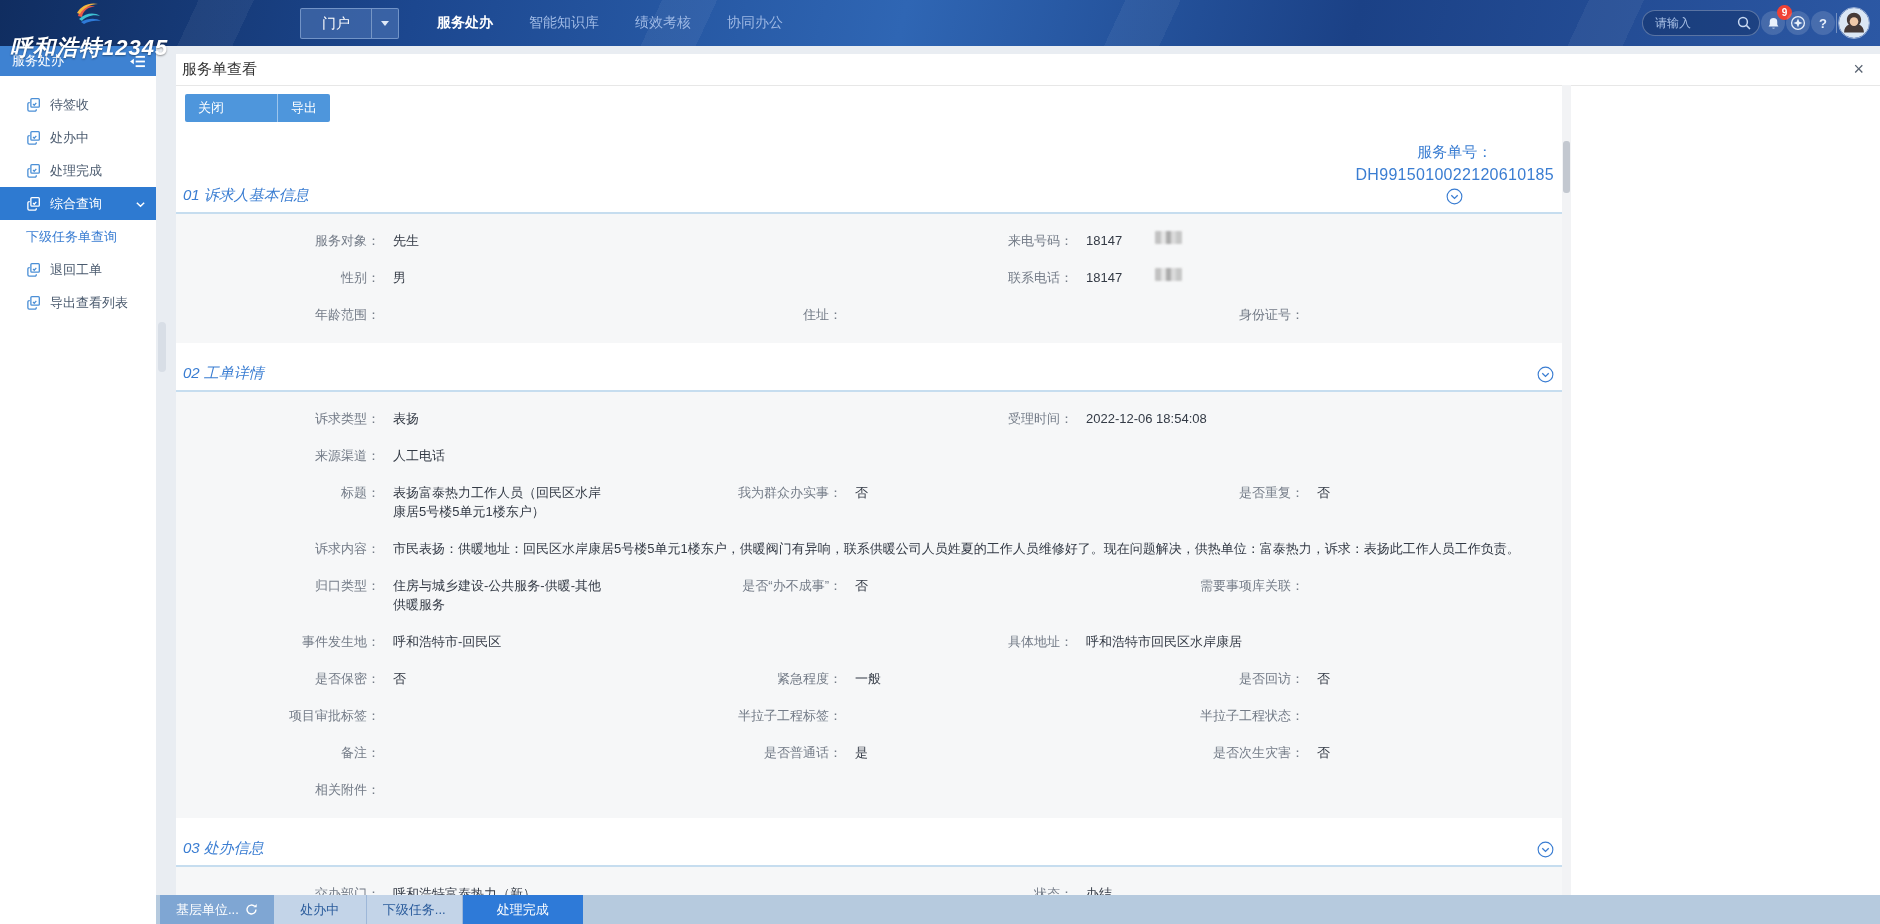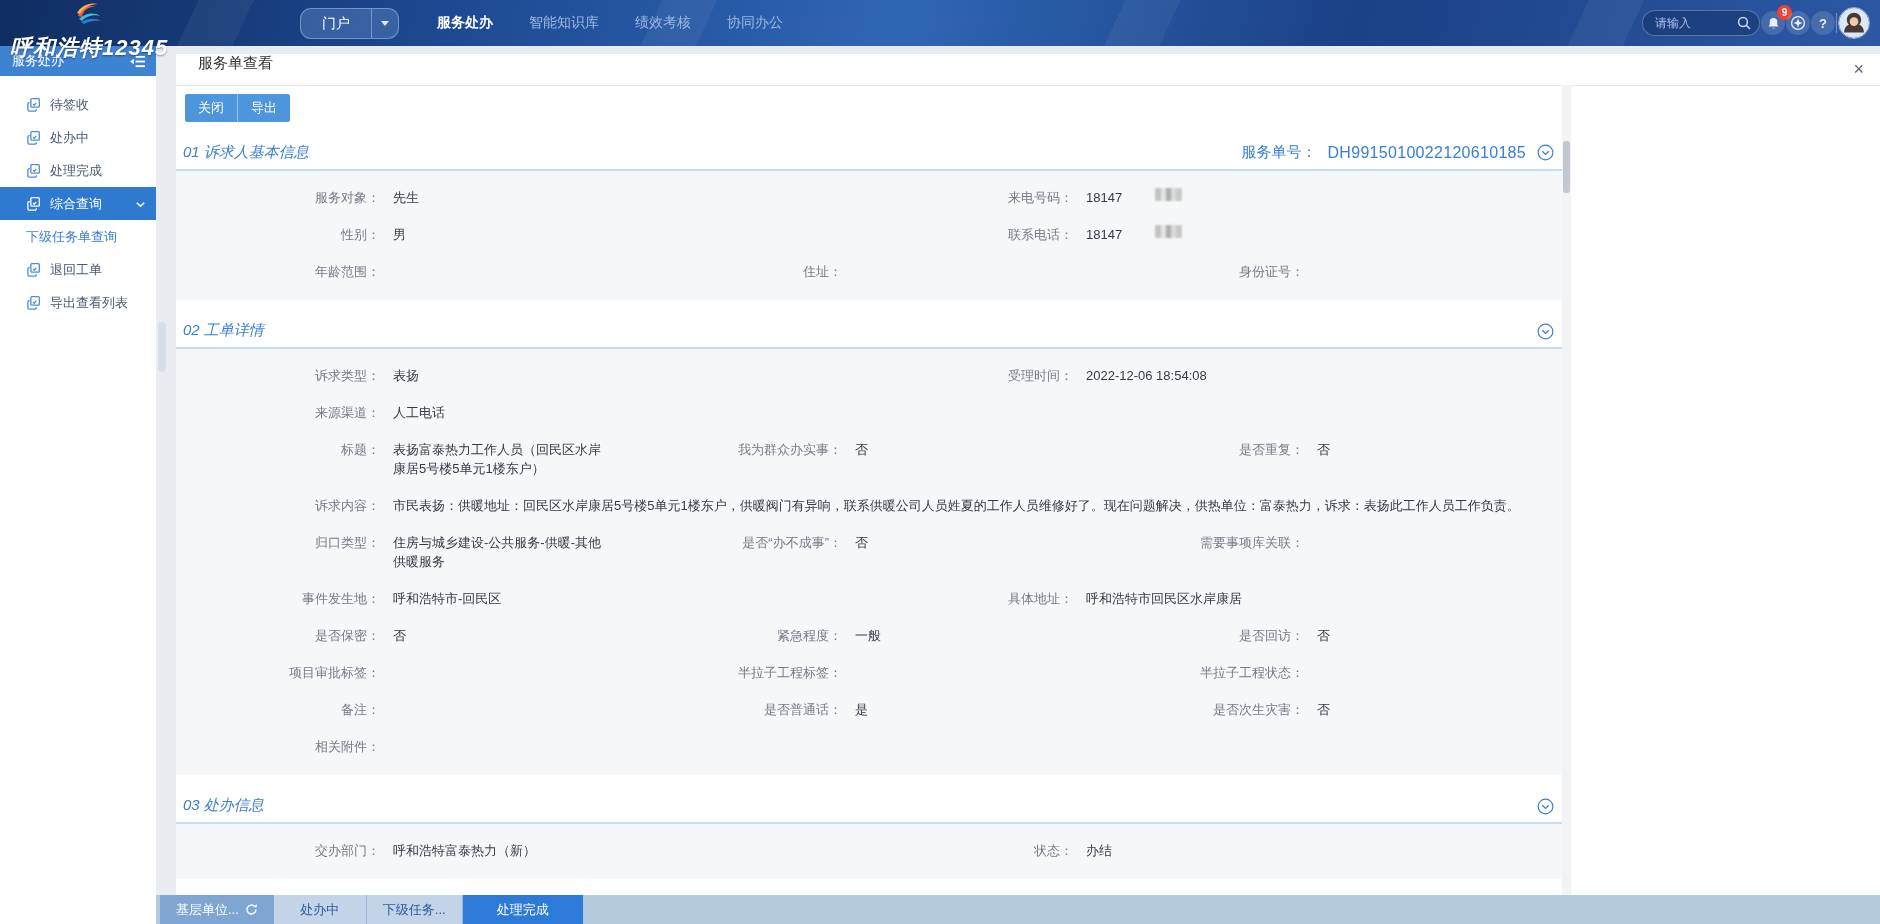--- a/index.html
+++ b/index.html
@@ -11,21 +11,21 @@
   
   .navbar{position:absolute;left:0;top:0;width:100%;height:46px;
     background:linear-gradient(104deg,#102d60 0%,#1c478f 22%,#2f66b4 48%,#1b4186 72%,#2c58a4 100%);
     z-index:30;}
   .navbar::after{content:"";position:absolute;inset:0;
     background:repeating-linear-gradient(115deg,rgba(255,255,255,0) 0 180px,rgba(255,255,255,.05) 180px 230px,rgba(255,255,255,0) 230px 420px);
     pointer-events:none;}
   .logo{position:absolute;left:10px;top:0;height:46px;display:flex;align-items:center;gap:7px;z-index:2;flex-direction:column;}
   .logo-text{color:#fff;font-size:22px;font-weight:bold;font-style:italic;letter-spacing:1px;text-shadow:0 1px 2px rgba(0,0,0,.4);}
   .portal-btn{position:absolute;left:300px;top:8px;height:29px;width:97px;display:flex;z-index:2;
-    background:rgba(82,122,186,.55);border:1px solid rgba(140,170,215,.7);border-radius:11px;color:#fff;}
+    background:rgba(82,122,186,.55);border:1px solid rgba(140,170,215,.7);border-radius:2px;color:#fff;}
   .portal-label{flex:1;display:flex;align-items:center;justify-content:center;font-size:14px;}
   .portal-arrow{width:26px;display:flex;align-items:center;justify-content:center;border-left:1px solid rgba(160,185,220,.6);}
   .caret{width:0;height:0;border-left:4px solid transparent;border-right:4px solid transparent;border-top:5px solid #dfe9f7;}
   .nav-menu{position:absolute;left:437px;top:0;height:46px;display:flex;gap:36px;align-items:center;z-index:2;}
   .nav-item{font-size:14px;color:#9db8e4;cursor:pointer;white-space:nowrap;}
   .nav-item.active{color:#ffffff;font-weight:bold;}
   .nav-right{position:absolute;right:0;top:0;height:46px;display:flex;align-items:center;gap:1px;padding-right:10px;z-index:2;}
   .search-box{position:relative;width:118px;height:26px;}
   .search-box input{width:100%;height:100%;box-sizing:border-box;border-radius:13px;border:1px solid rgba(255,255,255,.28);
     background:rgba(8,34,80,.35);color:#dce8fa;font-size:12px;padding:0 28px 0 12px;outline:none;}
@@ -45,34 +45,34 @@
   .side-items{padding-top:12px;}
   .side-item{height:33px;display:flex;align-items:center;gap:9px;padding-left:26px;color:#4a5a6e;cursor:pointer;position:relative;}
   .side-item .itm-icon{width:15px;height:15px;color:#4b8fd6;flex:none;display:flex;}
   .side-item.active{background:#2e7ad1;color:#fff;}
   .side-item.active .itm-icon{color:#fff;}
   .side-item .chev{position:absolute;right:10px;top:11px;width:11px;height:11px;}
   .side-item.sub{color:#3a7dd2;}
   .side-scroll-thumb{position:absolute;left:158px;top:322px;width:8px;height:50px;background:#d8dee6;border-radius:4px;z-index:5;}
   
   .panel{position:absolute;left:176px;top:54px;right:0;bottom:29px;background:#fff;overflow:hidden;z-index:10;}
-  .panel-title{height:31px;border-bottom:1px solid #e7e7e7;display:flex;padding-left:22px;
+  .panel-title{height:31px;border-bottom:1px solid #e7e7e7;display:flex;align-items:center;padding-left:6px;
     font-size:15px;color:#333;position:relative;}
   .close-x{position:absolute;right:16px;top:5px;font-size:18px;color:#5a6472;cursor:pointer;line-height:20px;}
-  .toolbar{margin:8px 0 0 9px;display:inline-flex;background:#4e96dc;border-radius:2px;overflow:hidden;}
+  .toolbar{margin:8px 0 0 9px;display:inline-flex;background:#4e96dc;border-radius:2px;overflow:hidden;gap:40px;}
   .tb-btn{padding:5px 13px;color:#fff;font-size:13px;cursor:pointer;}
   .tb-btn + .tb-btn{border-left:1px solid rgba(255,255,255,.45);}
   .panel-inner{width:1386px;position:relative;}
   .vscroll{position:absolute;left:1386px;top:31px;bottom:0;width:9px;background:#f2f3f5;z-index:3;}
   .vscroll .thumb{position:absolute;top:56px;left:1px;width:7px;height:52px;background:#c3c8d0;border-radius:3px;}
   
   .sec-head{display:flex;justify-content:space-between;align-items:flex-end;
     padding:21px 8px 7px 7px;border-bottom:2px solid #c6ddef;}
   .sec-title{color:#3a7dd2;font-size:15px;font-style:italic;}
-  .sec-right{display:flex;align-items:center;gap:11px;}
+  .sec-right{display:flex;align-items:center;gap:4px;flex-direction:column;}
   .order-label,.order-no{color:#3a7dd2;font-size:15px;}
   .order-no{font-size:16px;letter-spacing:.3px;}
   .chev-circle{width:17px;height:17px;display:flex;cursor:pointer;}
   .sec-body{background:#f6f7f8;padding:8px 0 10px 0;}
   .row{display:flex;flex-wrap:nowrap;padding:9px 0;}
   .field{display:flex;align-items:flex-start;box-sizing:border-box;}
   .f-span2{width:33.333%;}
   .f-span3{width:50%;}
   .f-span6{width:100%;}
   .f-label{width:217px;min-width:217px;text-align:right;color:#737b87;padding-right:13px;box-sizing:border-box;line-height:19px;}

